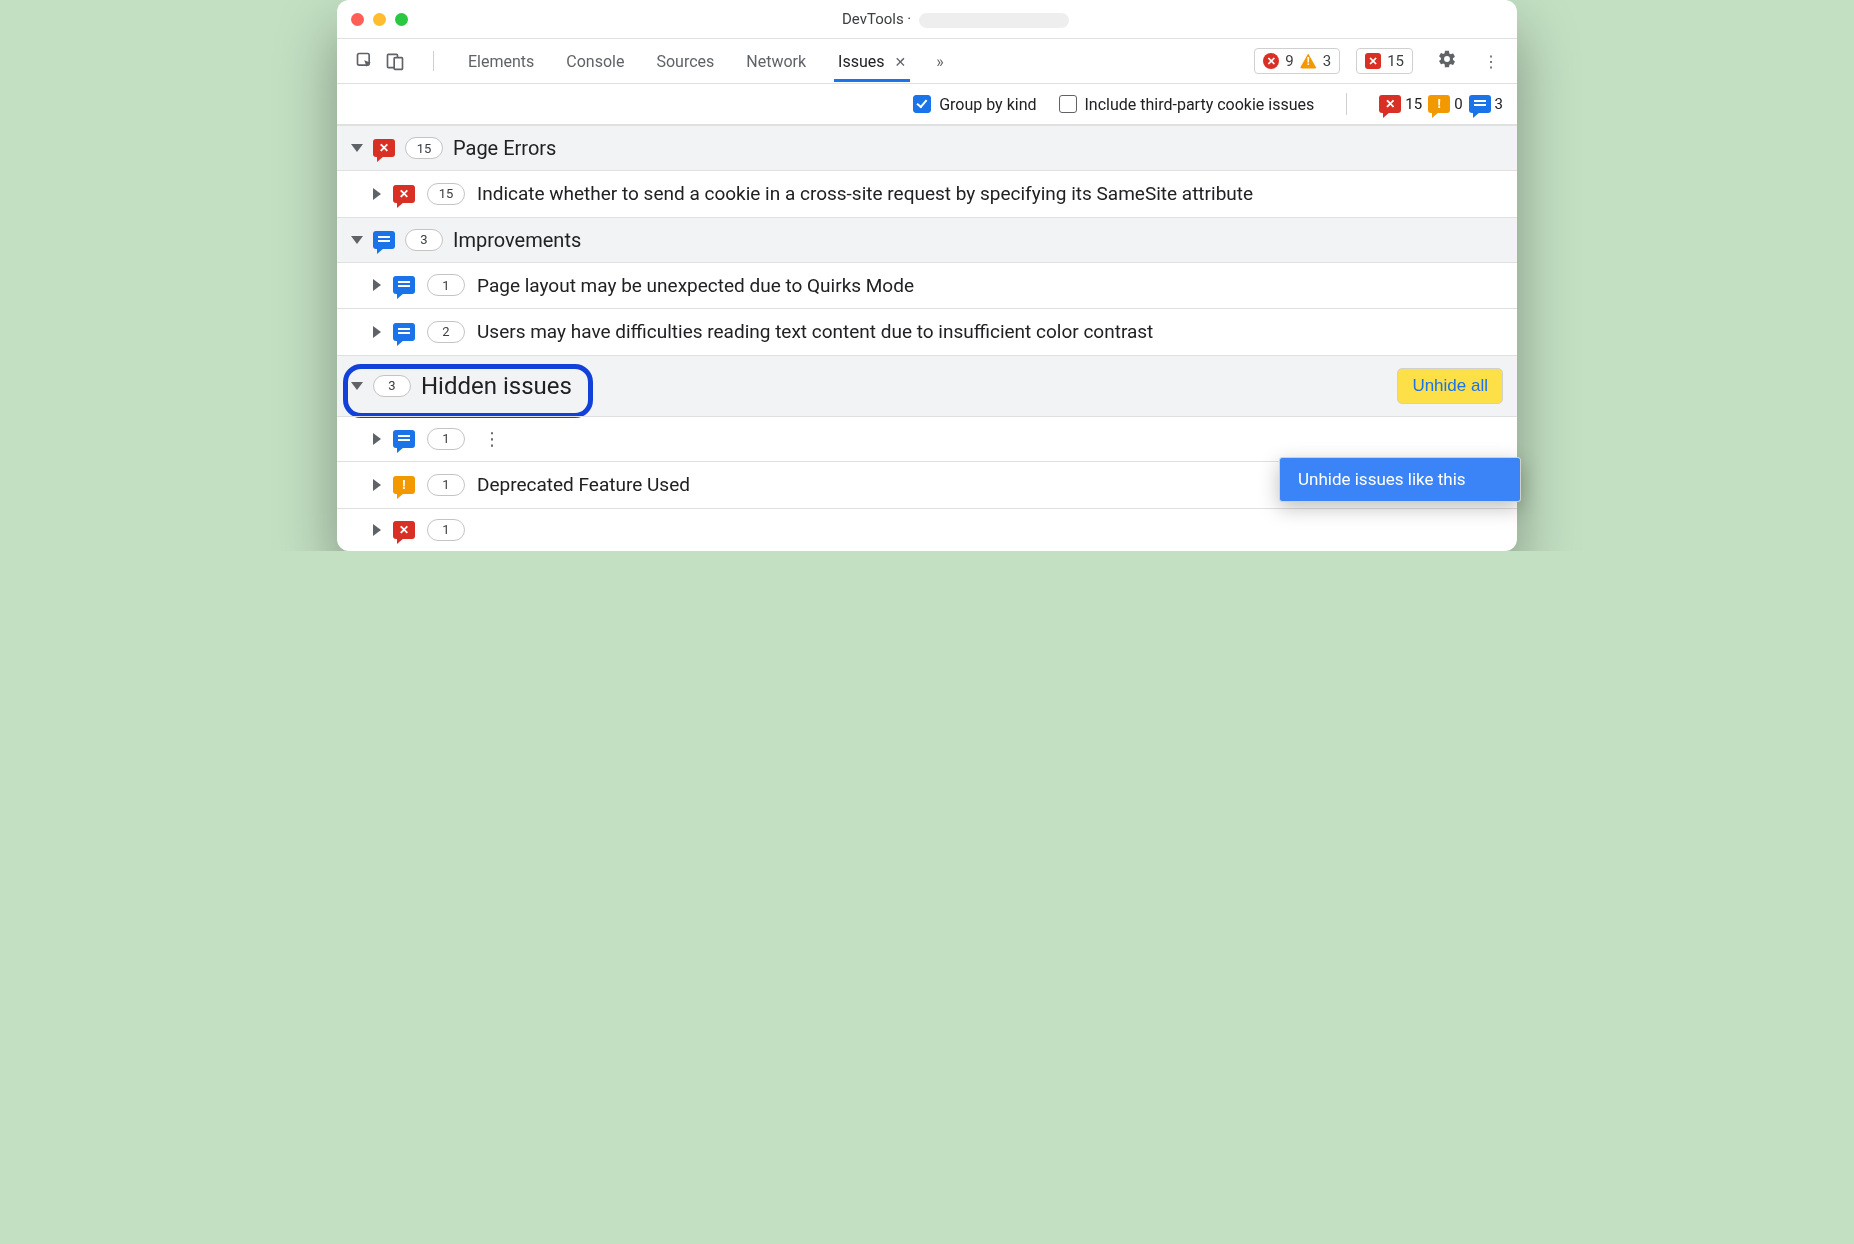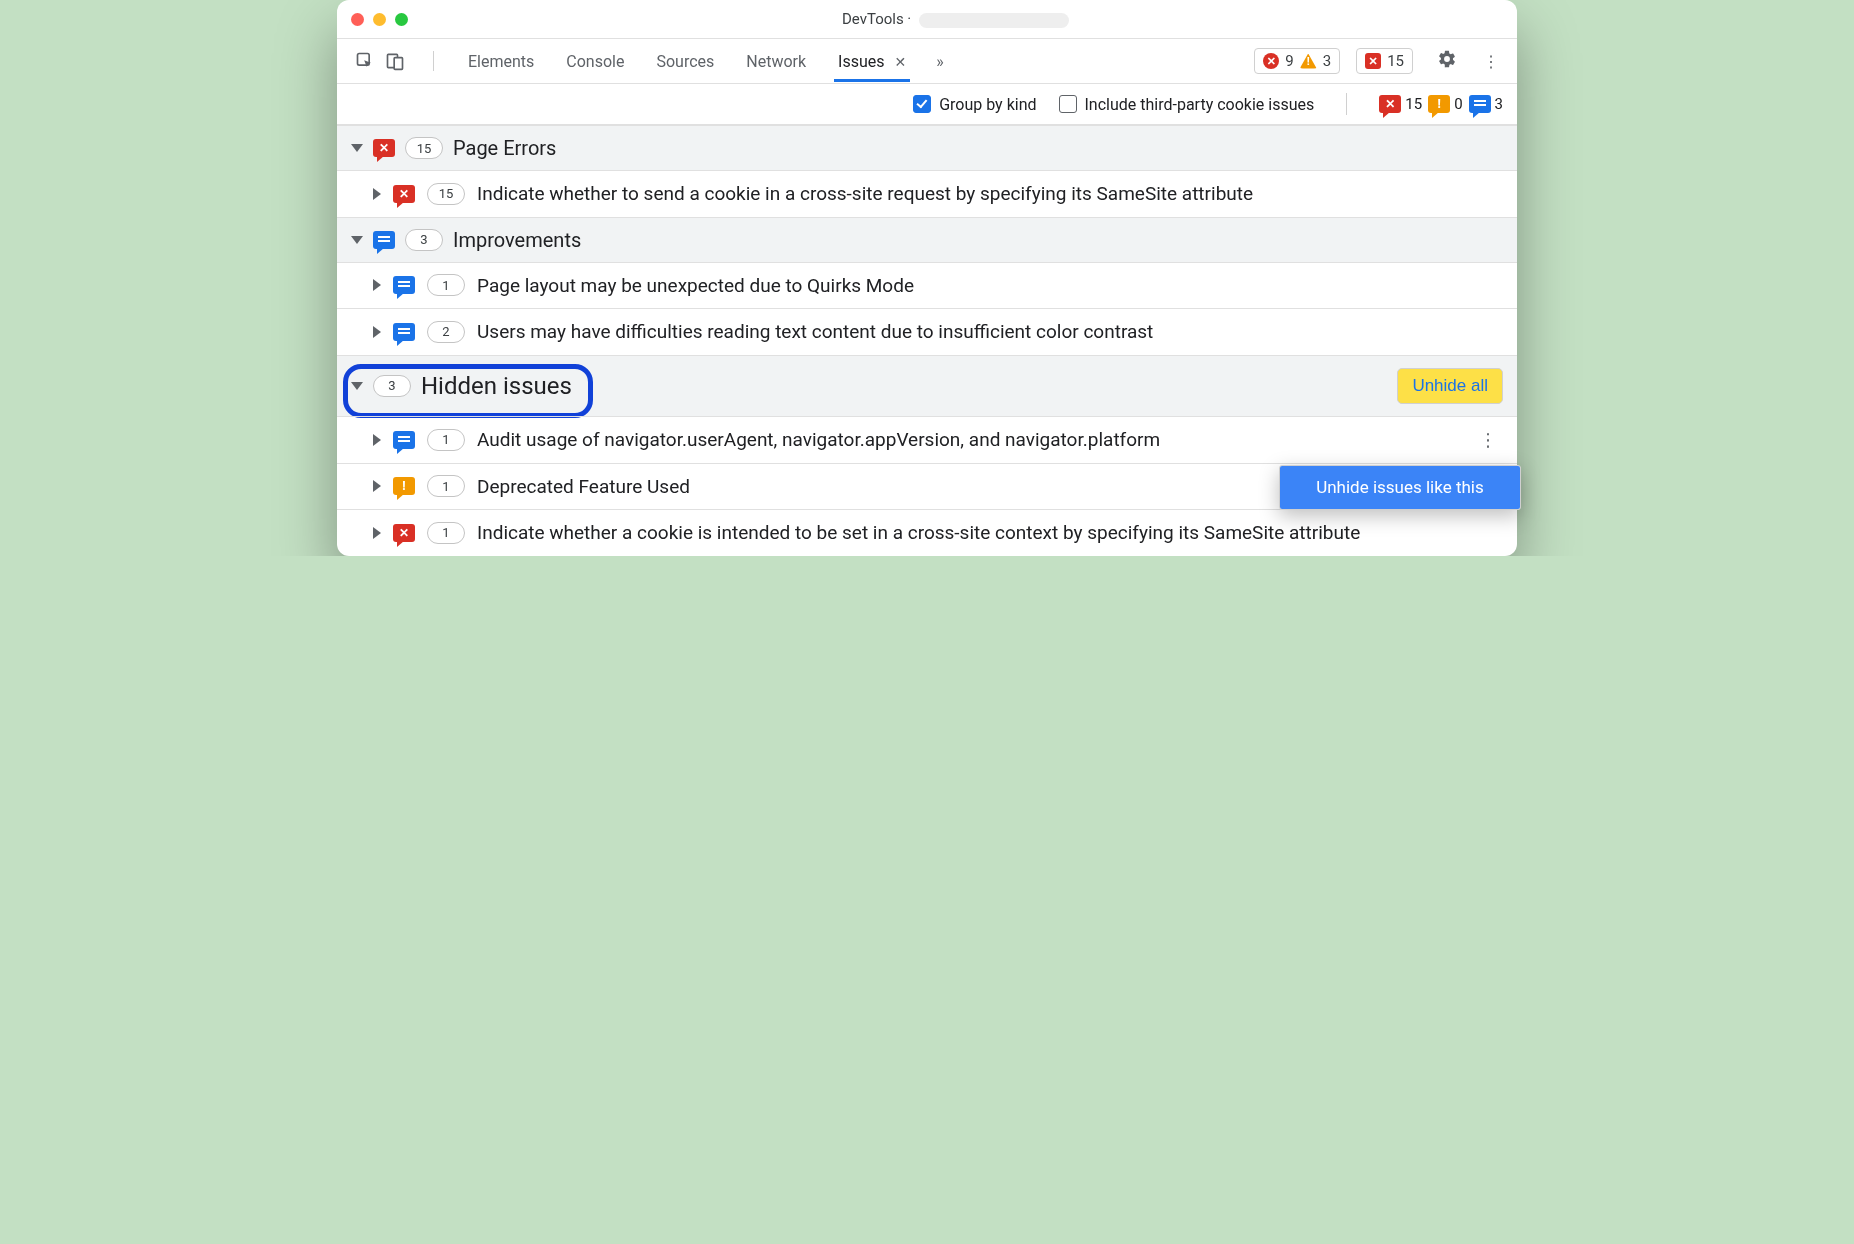--- a/index.html
+++ b/index.html
@@ -226,39 +226,37 @@
       <button class="unhide-btn"><span>Unhide all</span></button>
       <span class="highlight-ring"></span>
     </div>
 
     <div class="issue-row menu-host">
       <span class="disclosure right"></span>
       <span class="sb info">
           <span class="bars"></span>
         </span>
       <span class="countpill">1</span>
-      <span class="text">Audit usage of navigator.userAgent, navigator.appVersion, and navigator.platform</span>
       <span class="row-kebab">⋮</span>
-      <div class="menu" style="position:absolute;right:-4px;top:48px;text-align:center;">
+      <div class="menu" style="position:absolute;right:-4px;top:40px;">
         <div class="menu-item"><span>Unhide issues like this</span></div>
       </div>
     </div>
 
     <div class="issue-row">
       <span class="disclosure right"></span>
       <span class="sb warn">
           <span class="glyph">!</span>
         </span>
       <span class="countpill">1</span>
       <span class="text">Deprecated Feature Used</span>
     </div>
 
     <div class="issue-row" style="border-bottom-left-radius:12px;border-bottom-right-radius:12px">
       <span class="disclosure right"></span>
       <span class="sb err">
           <span class="glyph">✕</span>
         </span>
       <span class="countpill">1</span>
-      <span class="text">Indicate whether a cookie is intended to be set in a cross-site context by specifying its SameSite attribute</span>
     </div>
 
   </div>
 </div>
 
 </body></html>

